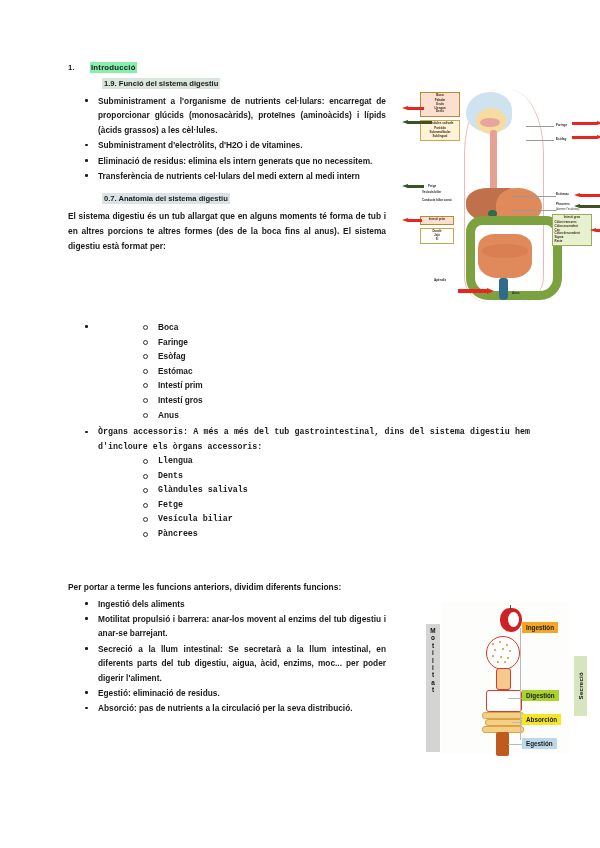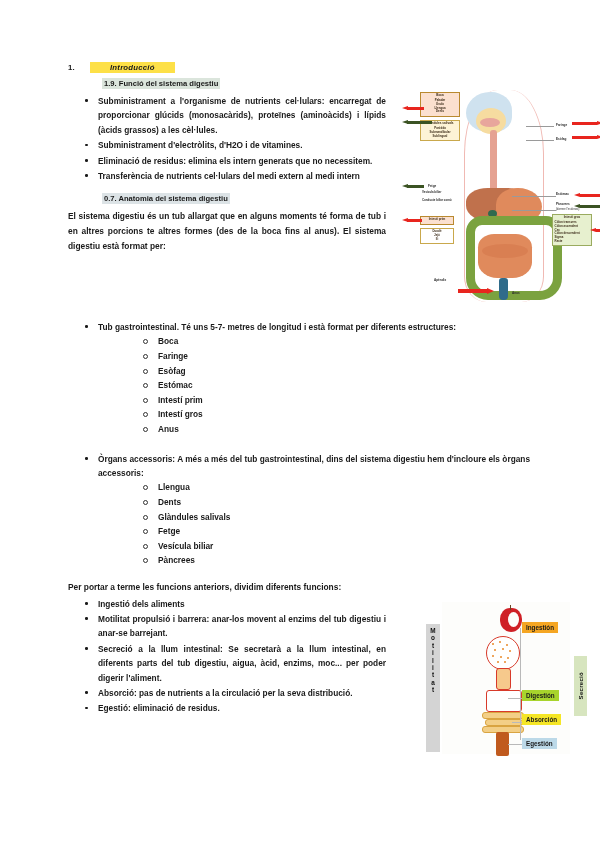--- a/index.html
+++ b/index.html
@@ -12,21 +12,21 @@
 
   
   .col{position:absolute;left:68px;top:62px;width:318px;}
   .col-wide{width:462px;}
 
   .h1{
     font-size:7.8px;font-weight:700;letter-spacing:.2px;
     margin:0 0 5px 0;padding-left:22px;position:relative;line-height:11px;
   }
   .h1 .num{position:absolute;left:0;top:0;font-weight:700;}
-  .h1 .txt{background:#fde047;padding:1px 20px;font-style:italic;}
+  .h1 .txt{background:#86efac;padding:1px 1px;}
 
   .h2{
     font-size:7.6px;font-weight:700;margin:0 0 5px 0;
     padding-left:34px;line-height:11px;
   }
   .h2 span{background:#dbe5dc;padding:1px 2px;}
   .h2.blue span{background:#dce3e6;}
 
   p.body{
     font-size:8.4px;font-weight:700;line-height:14.6px;margin:0 0 2px 0;
@@ -244,54 +244,53 @@
     <div class="h2 blue">
       <span>0.7. Anatomia del sistema digestiu</span>
     </div>
     <p class="body">El sistema digestiu és un tub allargat que en alguns moments té forma de tub i en altres porcions te altres formes (des de la boca fins al anus). El sistema digestiu està format per:</p>
   </div>
 
   <div class="col col-wide" style="top:320px;">
     <ul class="lv1">
       <li>
         <span class="bul"></span>
-        <span>Tub gastrointestinal.  Té uns 5-7- metres de longitud i està format per diferents estructures:</span>
         <ul class="lv2">
           <li><span class="bul"></span><span>Boca</span></li>
           <li><span class="bul"></span><span>Faringe</span></li>
           <li><span class="bul"></span><span>Esòfag</span></li>
           <li><span class="bul"></span><span>Estómac</span></li>
           <li><span class="bul"></span><span>Intestí prim</span></li>
           <li><span class="bul"></span><span>Intestí gros</span></li>
           <li><span class="bul"></span><span>Anus</span></li>
         </ul>
       </li>
-      <li style="margin-top:15px;">
+      <li style="margin-top:3px;font-family:Liberation Mono, monospace;">
         <span class="bul"></span>
         <span>Òrgans accessoris: A més a més del tub gastrointestinal, dins del sistema digestiu hem d'incloure els òrgans accessoris:</span>
         <ul class="lv2">
           <li><span class="bul"></span><span>Llengua</span></li>
           <li><span class="bul"></span><span>Dents</span></li>
           <li><span class="bul"></span><span>Glàndules salivals</span></li>
           <li><span class="bul"></span><span>Fetge</span></li>
           <li><span class="bul"></span><span>Vesícula biliar</span></li>
           <li><span class="bul"></span><span>Pàncrees</span></li>
         </ul>
       </li>
     </ul>
   </div>
 
   <div class="col" style="top:580px;width:318px;">
     <p class="body" style="text-align:left;">Per portar a terme les funcions anteriors, dividim diferents funcions:</p>
     <ul class="lv1">
       <li><span class="bul"></span><span>Ingestió dels aliments</span></li>
       <li><span class="bul"></span><span>Motilitat propulsió i barrera: anar-los movent al enzims del tub digestiu i anar-se barrejant.</span></li>
       <li><span class="bul"></span><span>Secreció a la llum intestinal: Se secretarà a la llum intestinal, en diferents parts del tub digestiu, aigua, àcid, enzims, moc... per poder digerir l'aliment.</span></li>
+      <li><span class="bul"></span><span>Egestió: eliminació de residus.</span></li>
       <li><span class="bul"></span><span>Absorció: pas de nutrients a la circulació per la seva distribució.</span></li>
-      <li><span class="bul"></span><span>Egestió: eliminació de residus.</span></li>
     </ul>
   </div>
 
   <div class="fig1">
     <div class="canvas">
       <div class="body-outline"></div>
       <div class="head"></div>
       <div class="head2"></div>
       <div class="tongue"></div>
       <div class="esoph"></div>

